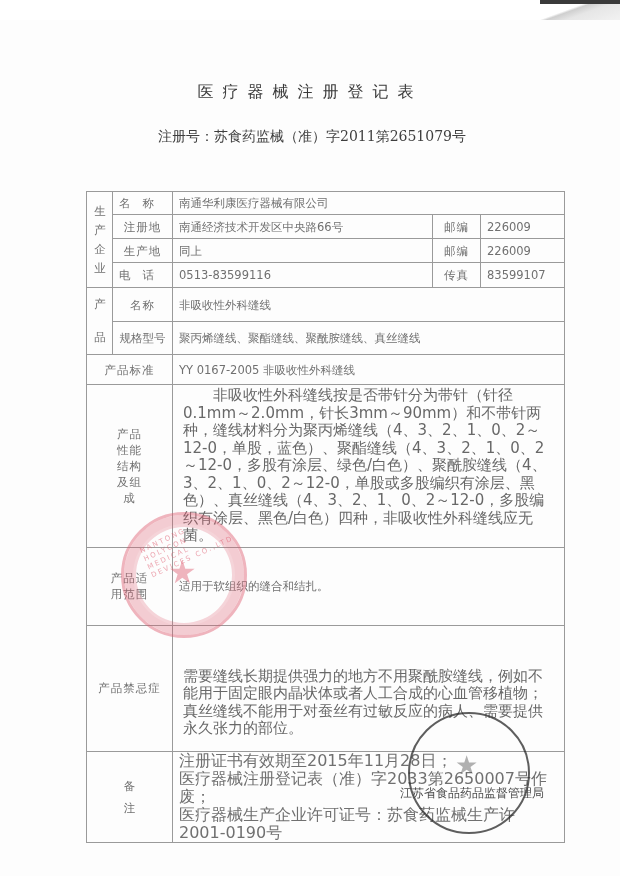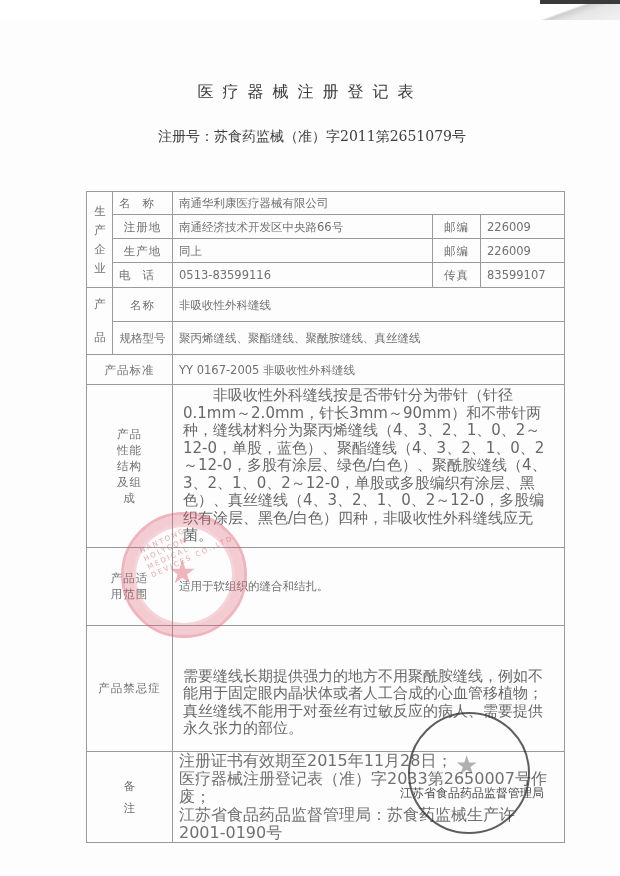--- a/index.html
+++ b/index.html
@@ -139,21 +139,21 @@
       <div class="para" style="text-indent:0">需要缝线长期提供强力的地方不用聚酰胺缝线，例如不能用于固定眼内晶状体或者人工合成的心血管移植物；真丝缝线不能用于对蚕丝有过敏反应的病人、需要提供永久张力的部位。</div>
     </td>
   </tr>
   <tr style="height:64px">
     <td class="group" colspan="2">
       <span class="vtext" style="line-height:22px">备注</span>
     </td>
     <td colspan="4" style="font-size:16px; line-height:18px">
       <div>注册证书有效期至2015年11月28日；</div>
       <div>医疗器械注册登记表（准）字2033第2650007号作废；</div>
-      <div>江苏省食品药品监督管理局：苏食药监械生产许2001-0190号</div>
+      <div>医疗器械生产企业许可证号：苏食药监械生产许2001-0190号</div>
     </td>
   </tr>
 </tbody>
   </table>
 
 <div class="stamp-red">
   <span class="ring-text" style="width:90px; white-space:normal; font-size:7px; line-height:9px">NANTONG HOLYCON MEDICAL DEVICES CO.,LTD</span>
   <span class="star">★</span>
 </div>
 

